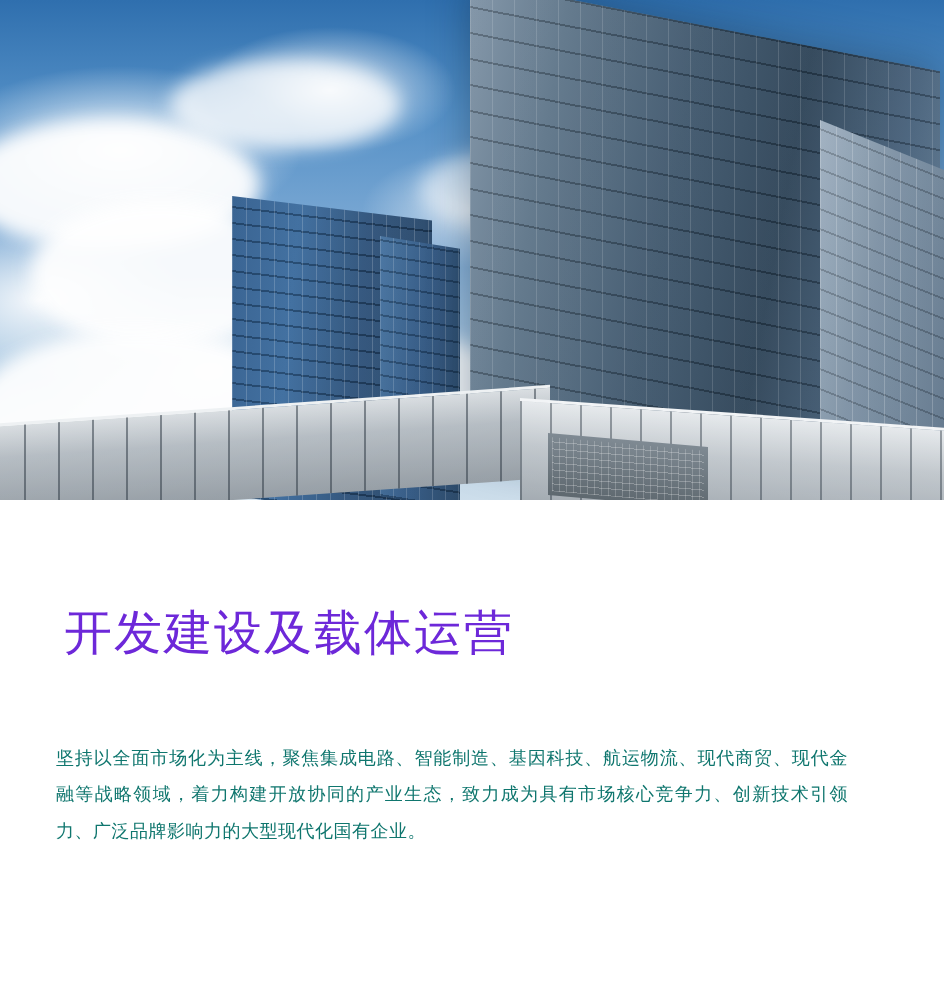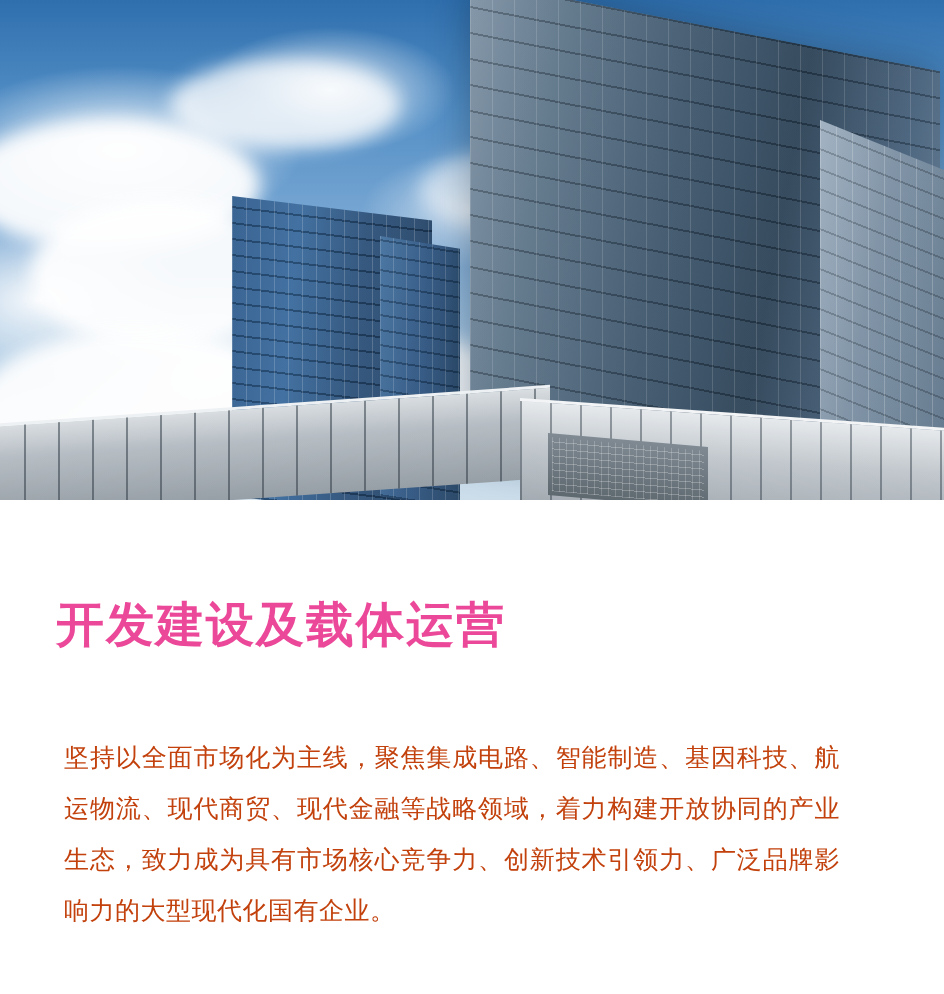--- a/index.html
+++ b/index.html
@@ -169,34 +169,34 @@
     background:
       repeating-linear-gradient(0deg, rgba(255,255,255,0.25) 0px, rgba(255,255,255,0.25) 1px, rgba(0,0,0,0) 1px, rgba(0,0,0,0) 7px),
       repeating-linear-gradient(90deg, rgba(255,255,255,0.2) 0px, rgba(255,255,255,0.2) 1px, rgba(0,0,0,0) 1px, rgba(0,0,0,0) 7px);
   }
 
   
   .content {
     padding: 0 56px;
   }
   .headline {
-    margin: 0;
+    margin: 8px;
     padding-top: 96px;
     font-size: 48px;
-    font-weight: bold;
+    font-weight: normal;
     letter-spacing: 2px;
-    color: #ec4899;
+    color: #6d28d9;
     line-height: 1.2;
   }
   .body-copy {
-    margin: 8px;
+    margin: 0;
     padding-top: 70px;
-    font-size: 25px;
+    font-size: 18px;
     line-height: 2.05;
-    color: #c2410c;
+    color: #0f766e;
     letter-spacing: 0.5px;
     text-align: justify;
     padding-right: 40px;
   }
 </style>
 </head>
 <body>
 
 <div class="page">
 

